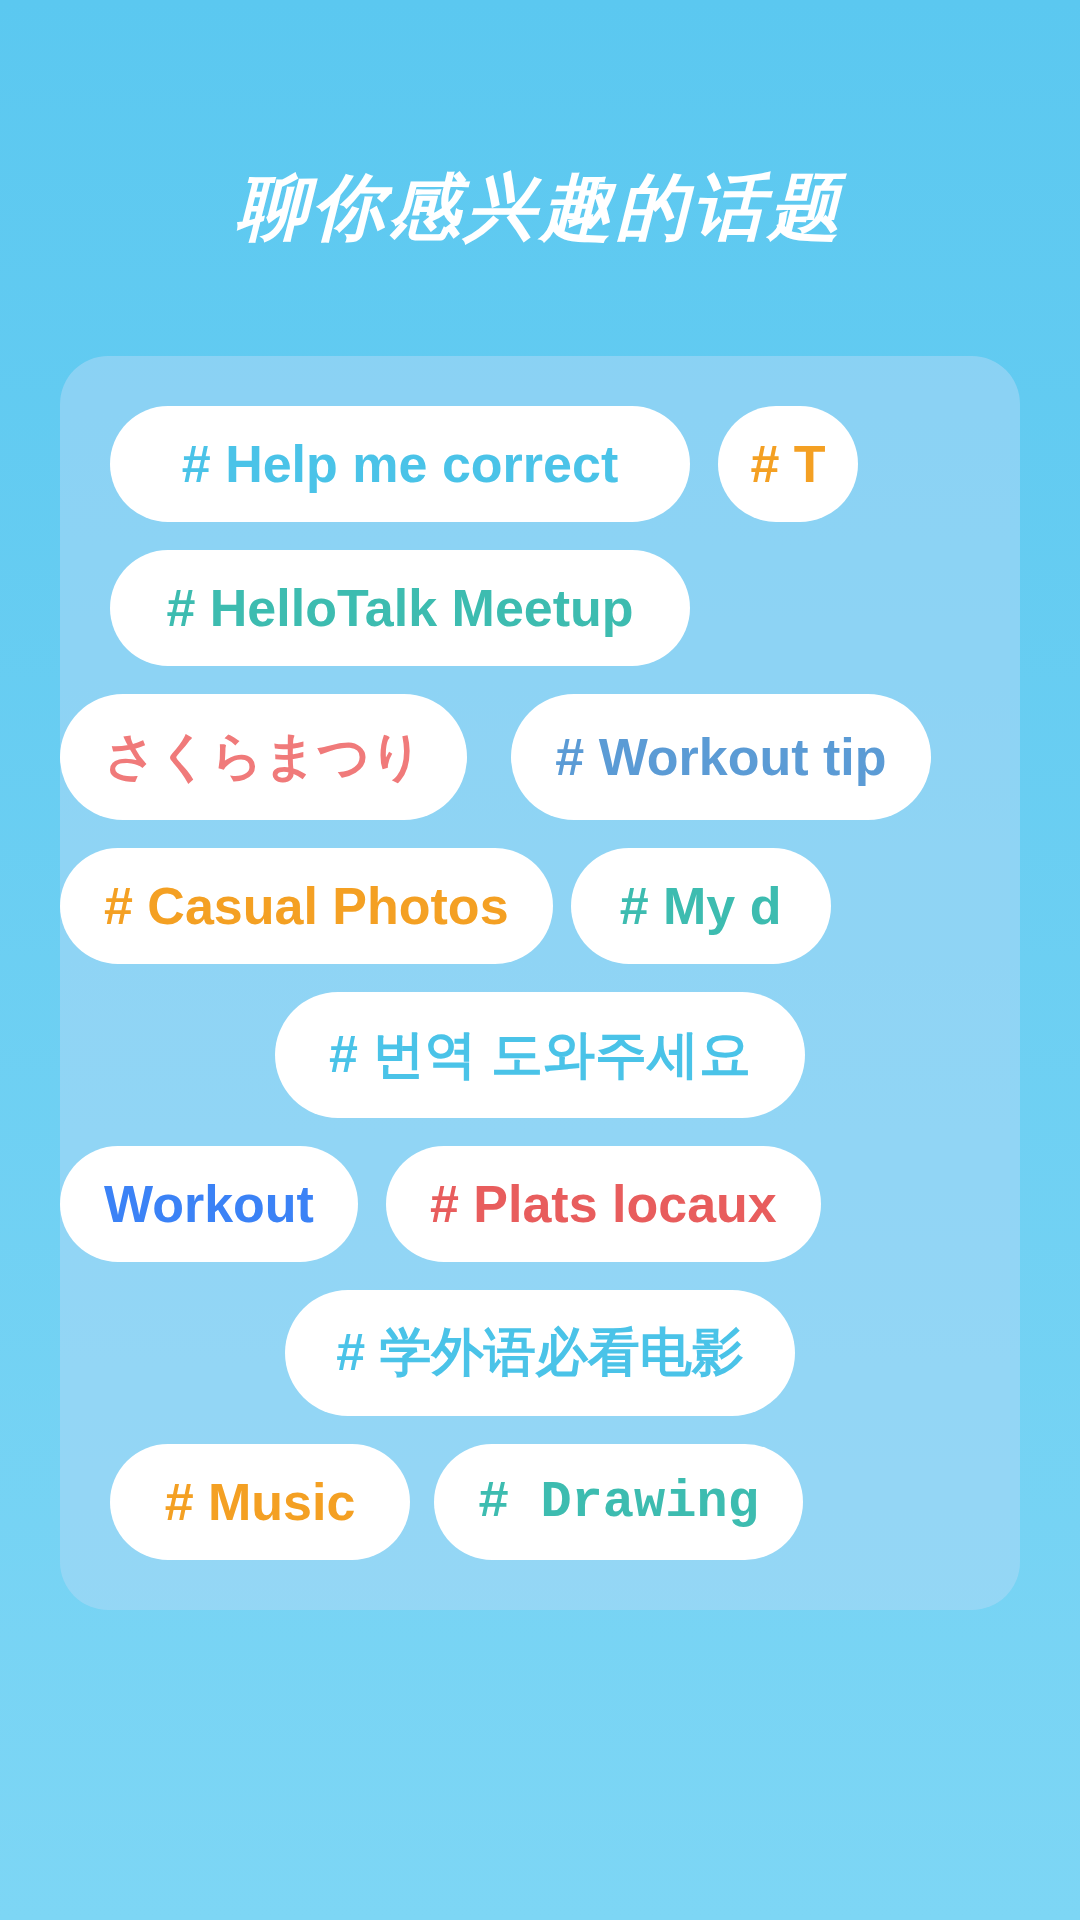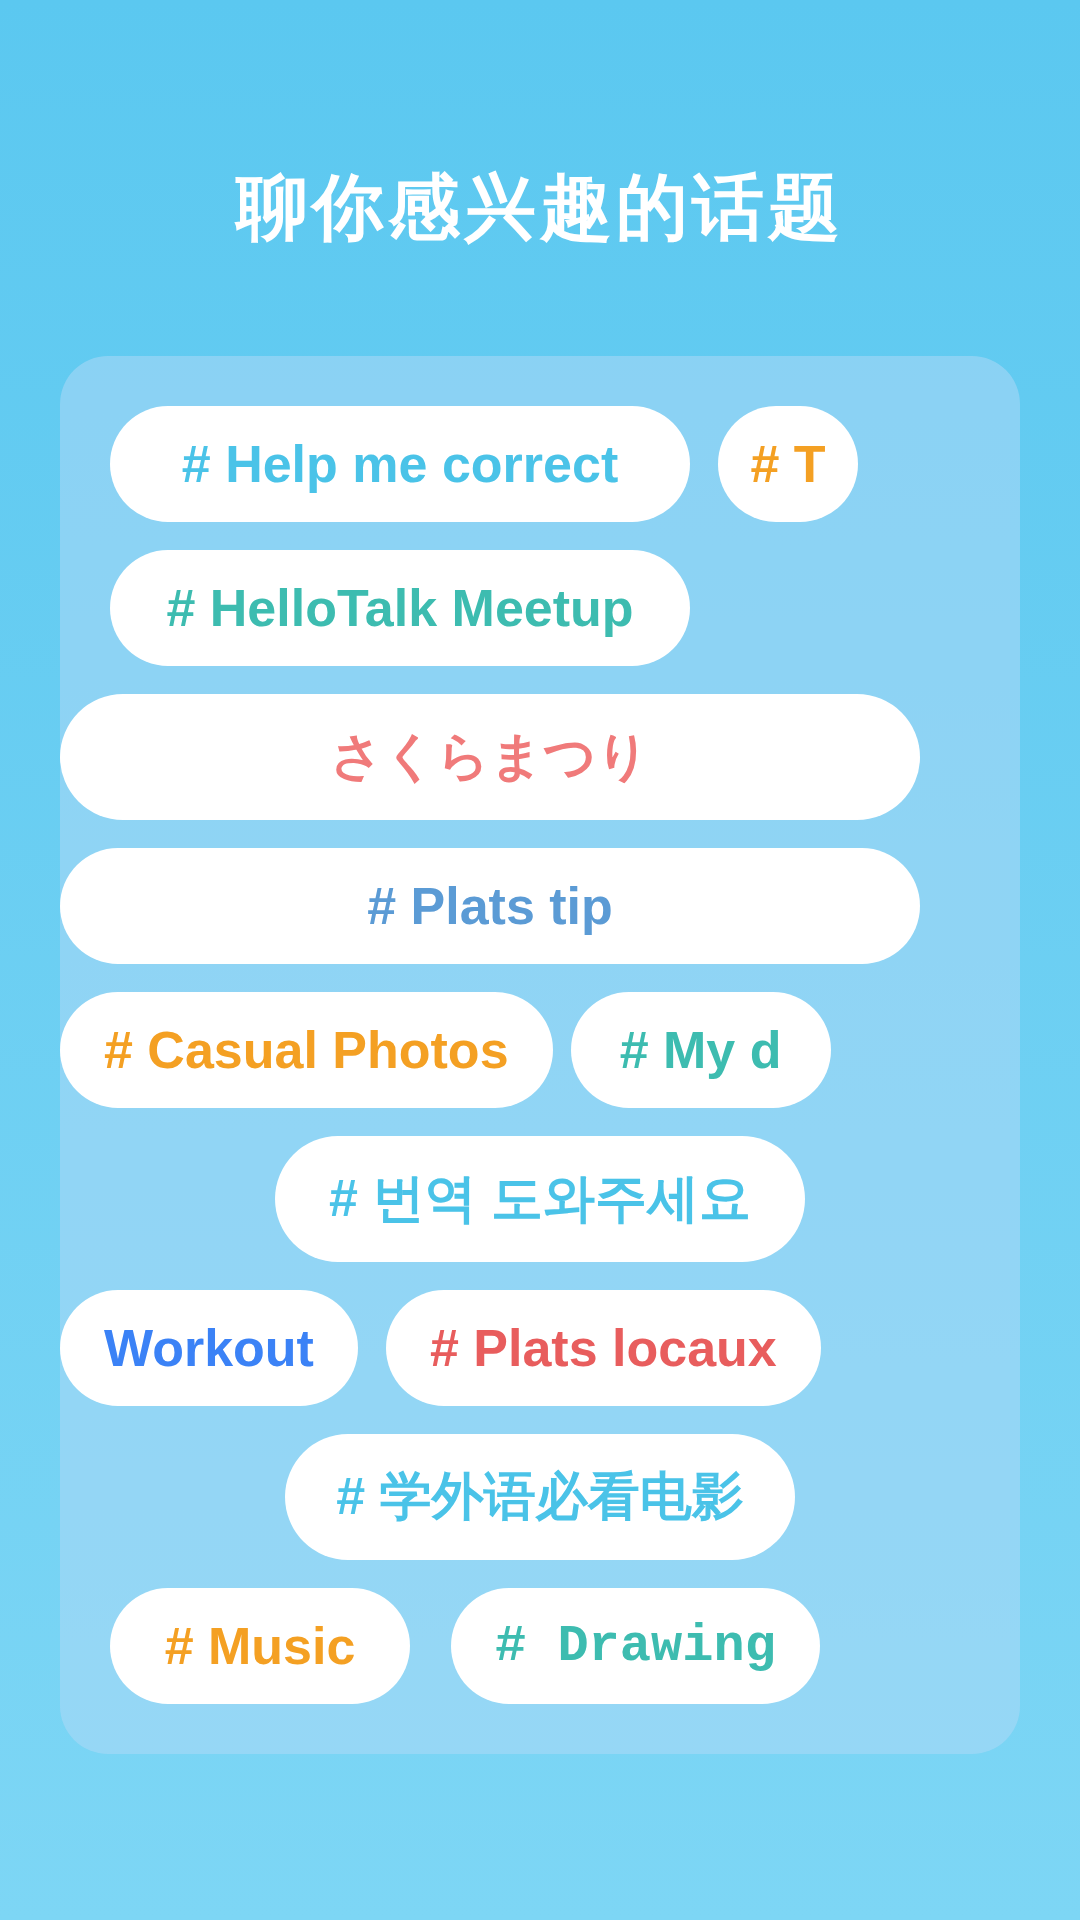--- a/index.html
+++ b/index.html
@@ -29,20 +29,21 @@
 
     .header-title {
       color: #fff;
       font-size: 72px;
       font-weight: 700;
       text-align: center;
       margin-top: 160px;
       margin-bottom: 80px;
       padding: 0 60px;
       letter-spacing: 4px;
+      font-style: italic;
     }
 
     .topics-card {
       background: rgba(173, 216, 245, 0.55);
       border-radius: 48px;
       width: 960px;
       padding: 50px 50px 50px 50px;
       display: flex;
       flex-direction: column;
       gap: 28px;
@@ -96,22 +97,22 @@
       display: flex;
       justify-content: flex-start;
     }
     .row-2 .pill-meetup {
       min-width: 580px;
     }
 
     
     .row-3 {
       display: flex;
-      flex-direction: column;
-      gap: 28px;
+      flex-direction: row;
+      gap: 44px;
       margin-left: -50px;
     }
     .row-3 .pill-sakura {
       min-width: 380px;
     }
     .row-3 .pill-travel {
       min-width: 400px;
       overflow: hidden;
     }
 
@@ -160,21 +161,21 @@
       justify-content: center;
     }
     .row-7 .pill-movie {
       min-width: 510px;
     }
 
     
     .row-8 {
       display: flex;
       flex-direction: row;
-      gap: 41px;
+      gap: 24px;
     }
     .row-8 .pill-music {
       min-width: 300px;
     }
     .row-8 .pill-drawing {
       min-width: 300px;
       font-family: Liberation Mono, monospace;
     }
 
     .partial-clip {
@@ -195,21 +196,21 @@
       <div class="tag-pill cyan pill-help"># Help me correct</div>
       <div class="tag-pill orange partial-clip"># T</div>
     </div>
 
     <div class="row-2 topics-row">
       <div class="tag-pill teal pill-meetup"># HelloTalk Meetup</div>
     </div>
 
     <div class="row-3 topics-row">
       <div class="tag-pill pink pill-sakura">さくらまつり</div>
-      <div class="tag-pill blue pill-travel"># Plats tip</div>
+      <div class="tag-pill blue pill-travel"># Workout tip</div>
     </div>
 
     <div class="row-4 topics-row">
       <div class="tag-pill orange pill-casual"># Casual Photos</div>
       <div class="tag-pill teal pill-myd"># My d</div>
     </div>
 
     <div class="row-5 topics-row">
       <div class="tag-pill cyan pill-korean"># 번역 도와주세요</div>
     </div>

